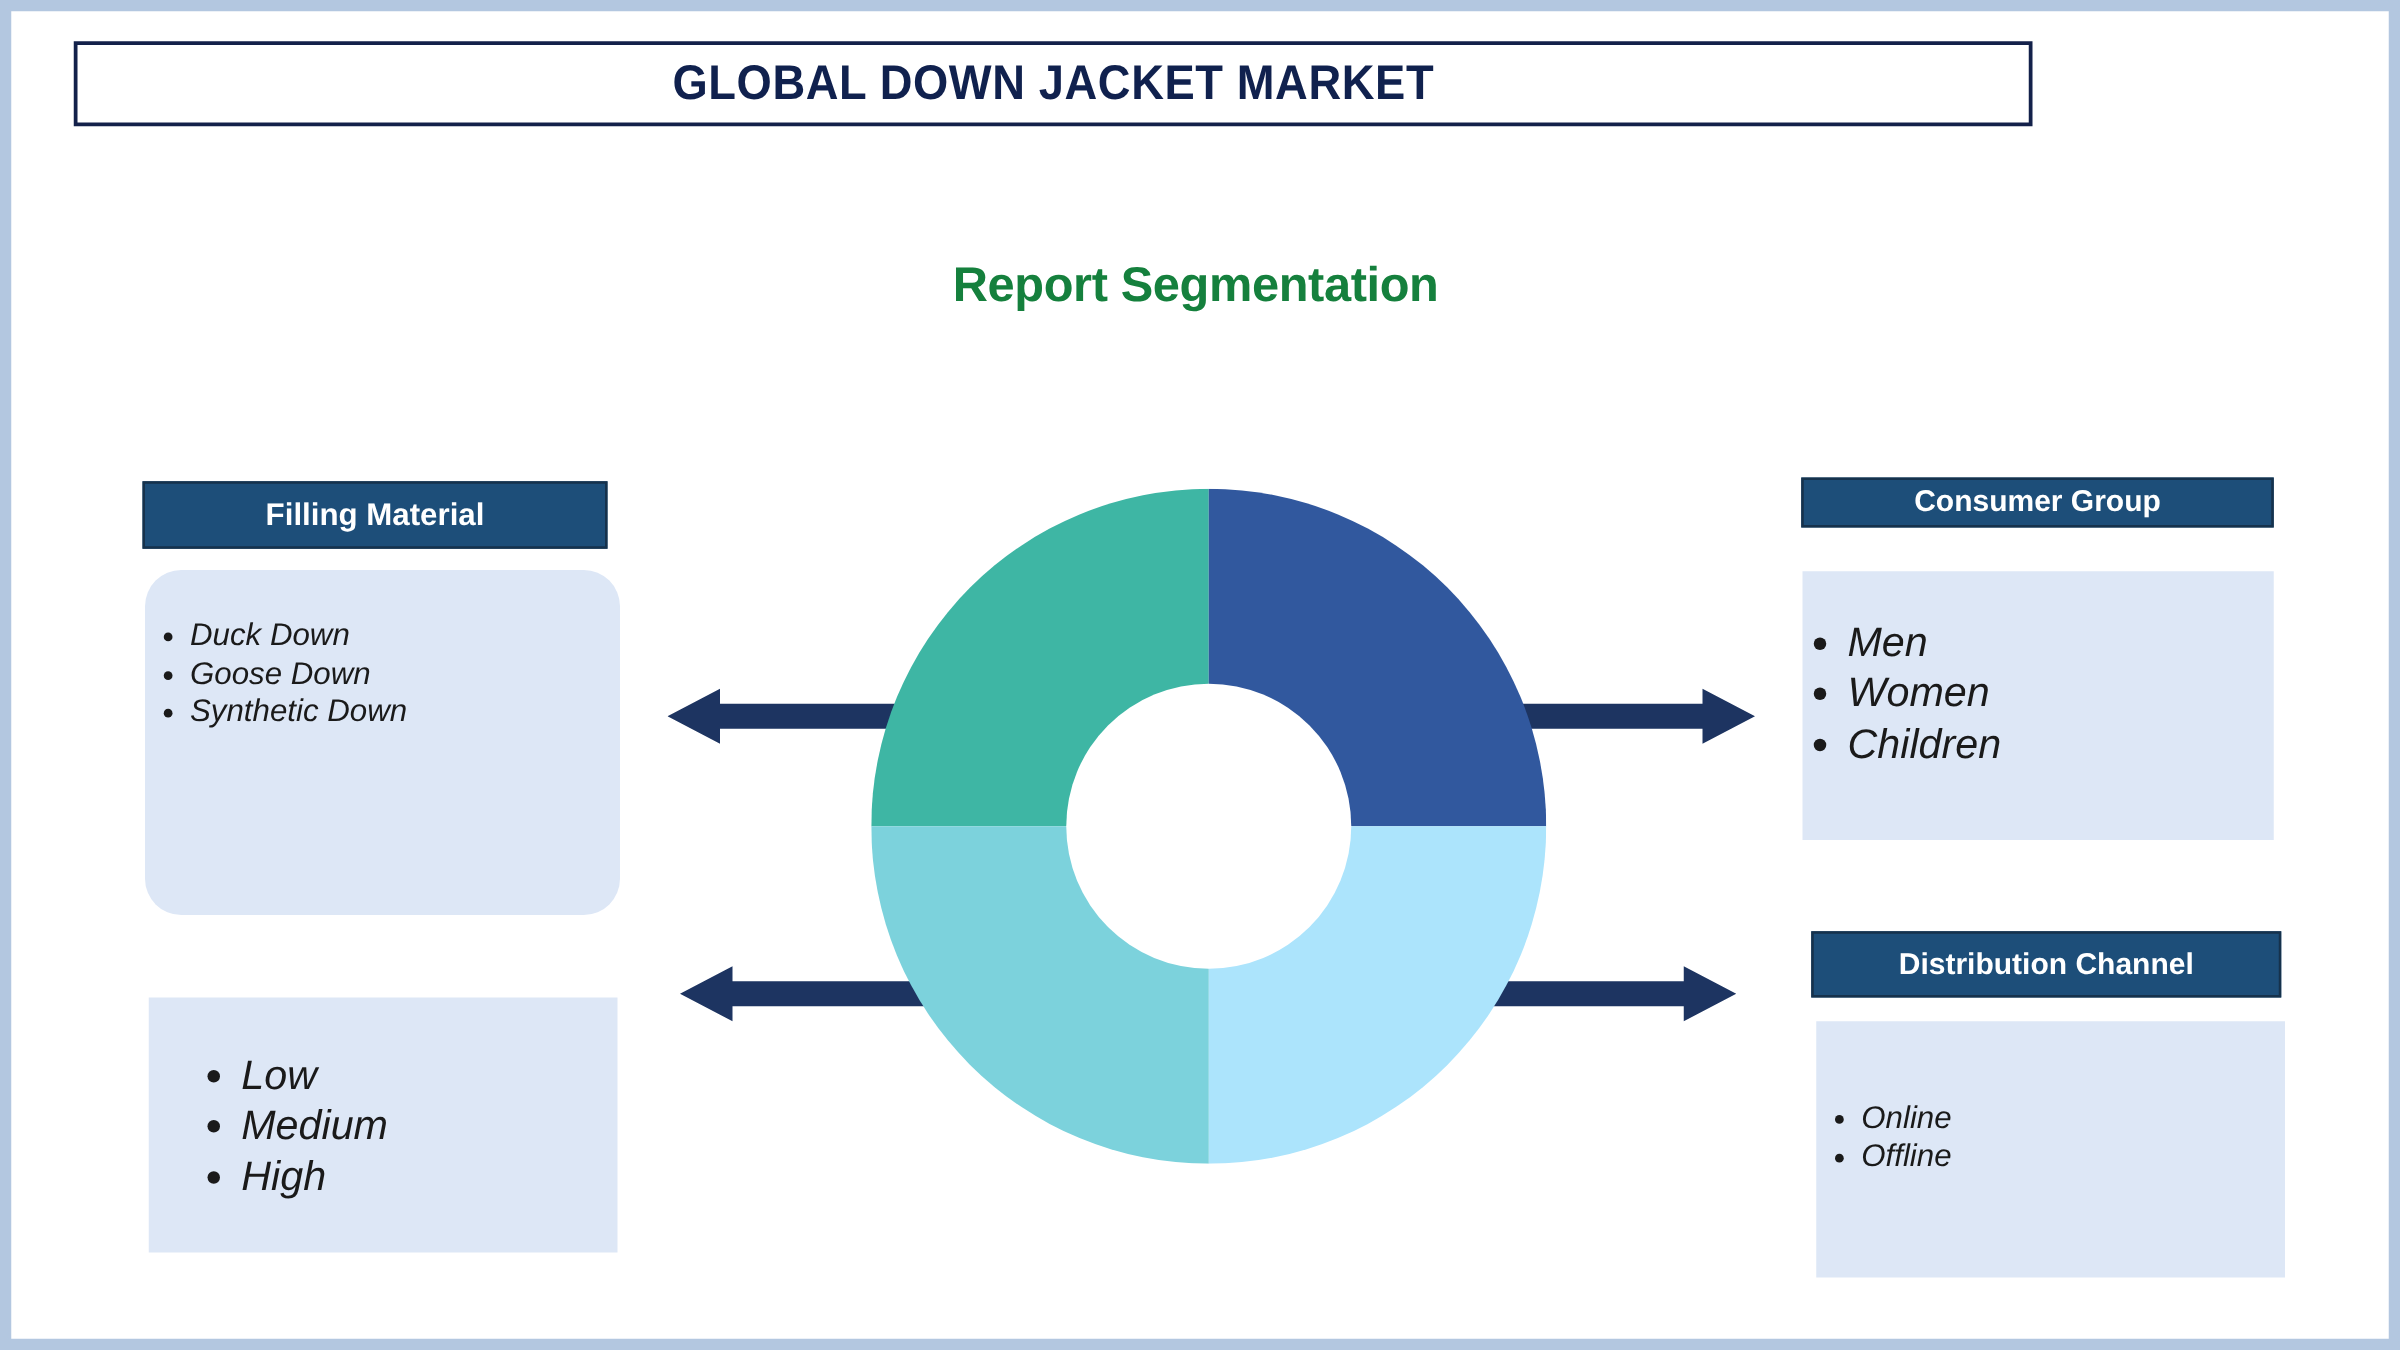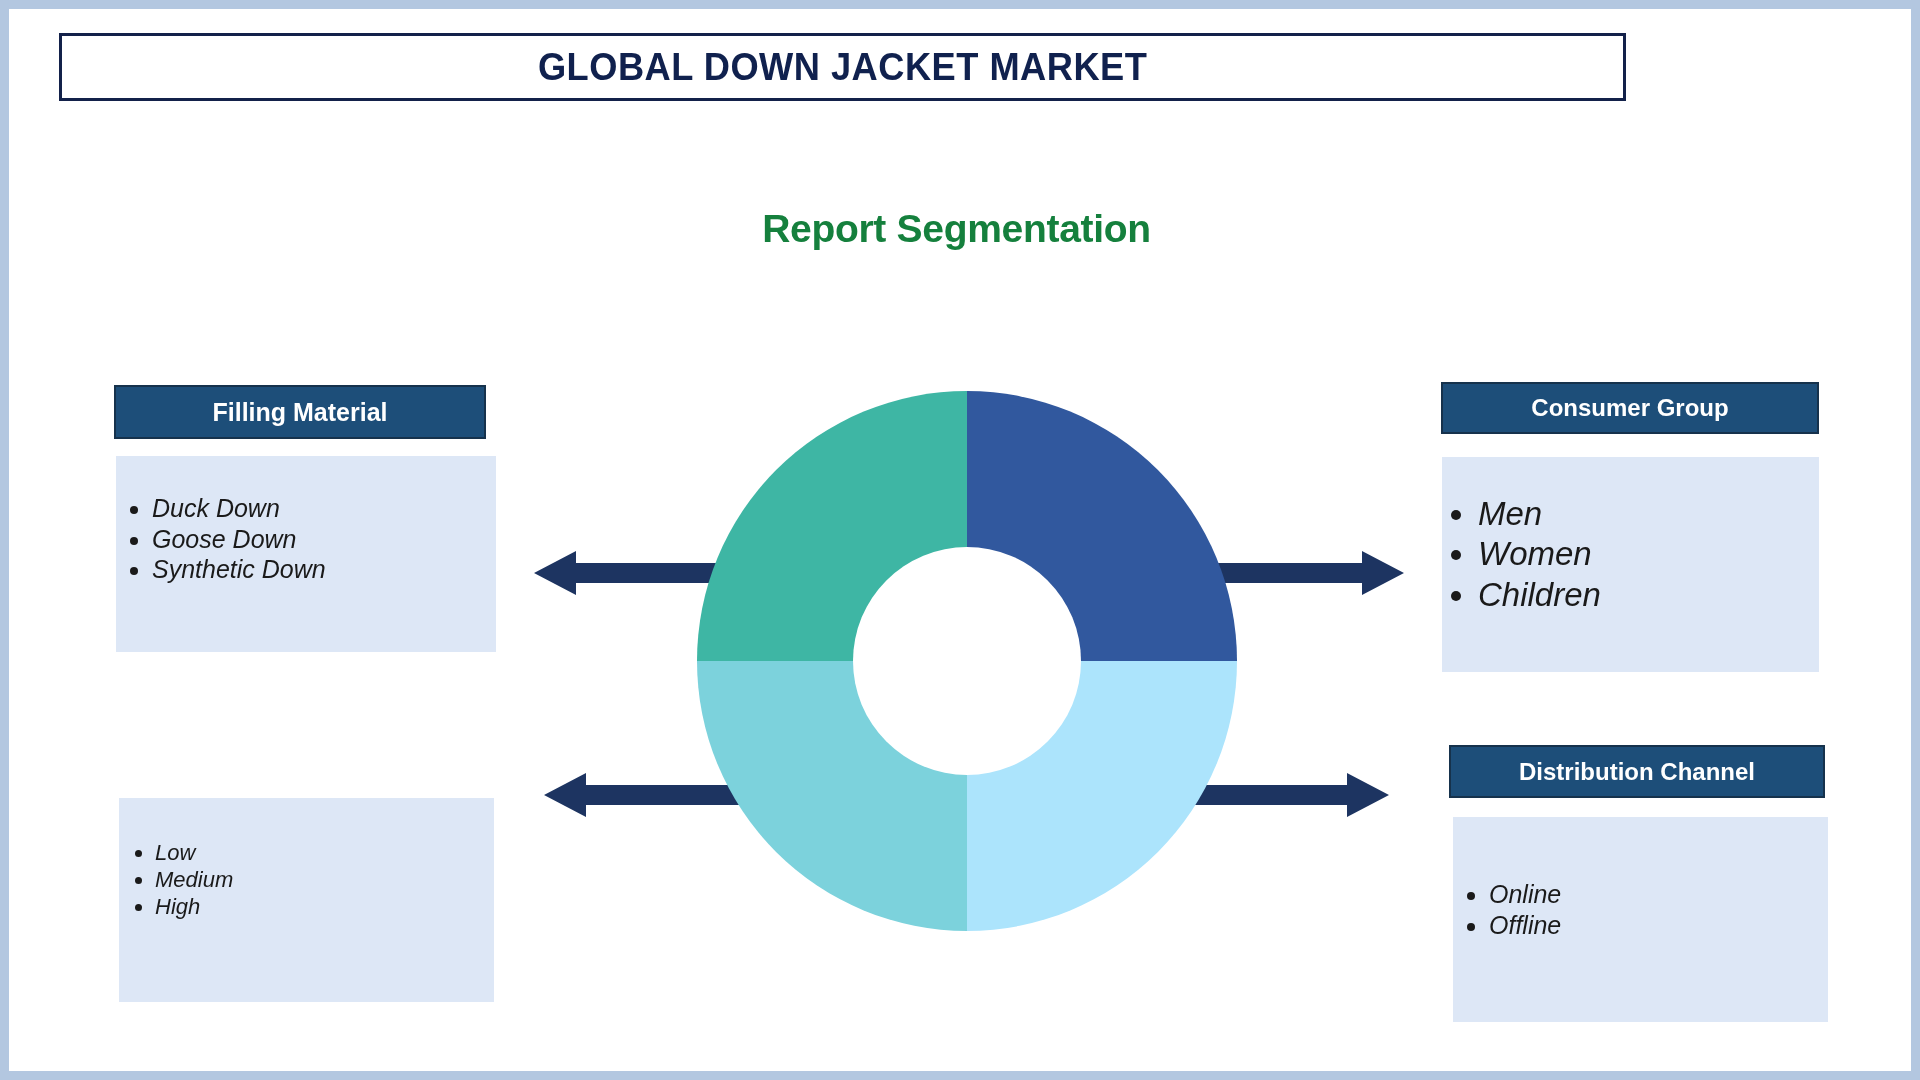--- a/index.html
+++ b/index.html
@@ -66,28 +66,28 @@
     margin: 0;
     padding: 0 0 0 36px;
   }
   .seg-body li {
     font-style: italic;
     color: #1a1a1a;
     line-height: 1.22;
   }
   
   #hdr-filling { left: 105px; top: 376px; width: 372px; height: 54px; font-size: 25px; }
-  #body-filling { left: 107px; top: 447px; width: 380px; height: 196px; padding-top: 37px; }
+  #body-filling { left: 107px; top: 447px; width: 380px; height: 276px; padding-top: 37px; border-radius: 29px; }
   #body-filling li { font-size: 25px; }
   
   #hdr-price { left: 110px; top: 722px; width: 372px; height: 54px; font-size: 25px; }
   #body-price { left: 110px; top: 789px; width: 375px; height: 204px; padding-top: 42px; }
-  #body-price li { font-size: 22px; }
+  #body-price li { font-size: 33px; margin-left: 38px; }
   
-  #hdr-consumer { left: 1432px; top: 373px; width: 378px; height: 52px; font-size: 24px; align-items: center; }
+  #hdr-consumer { left: 1432px; top: 373px; width: 378px; height: 40px; font-size: 24px; align-items: center; }
   #body-consumer { left: 1433px; top: 448px; width: 377px; height: 215px; padding-top: 37px; }
   #body-consumer li { font-size: 33px; }
   
   #hdr-distribution { left: 1440px; top: 736px; width: 376px; height: 53px; font-size: 24px; text-align: center; }
   #body-distribution { left: 1444px; top: 808px; width: 375px; height: 205px; padding-top: 62px; }
   #body-distribution li { font-size: 25px; }
 
   
   #donut-wrap {
     position: absolute;

